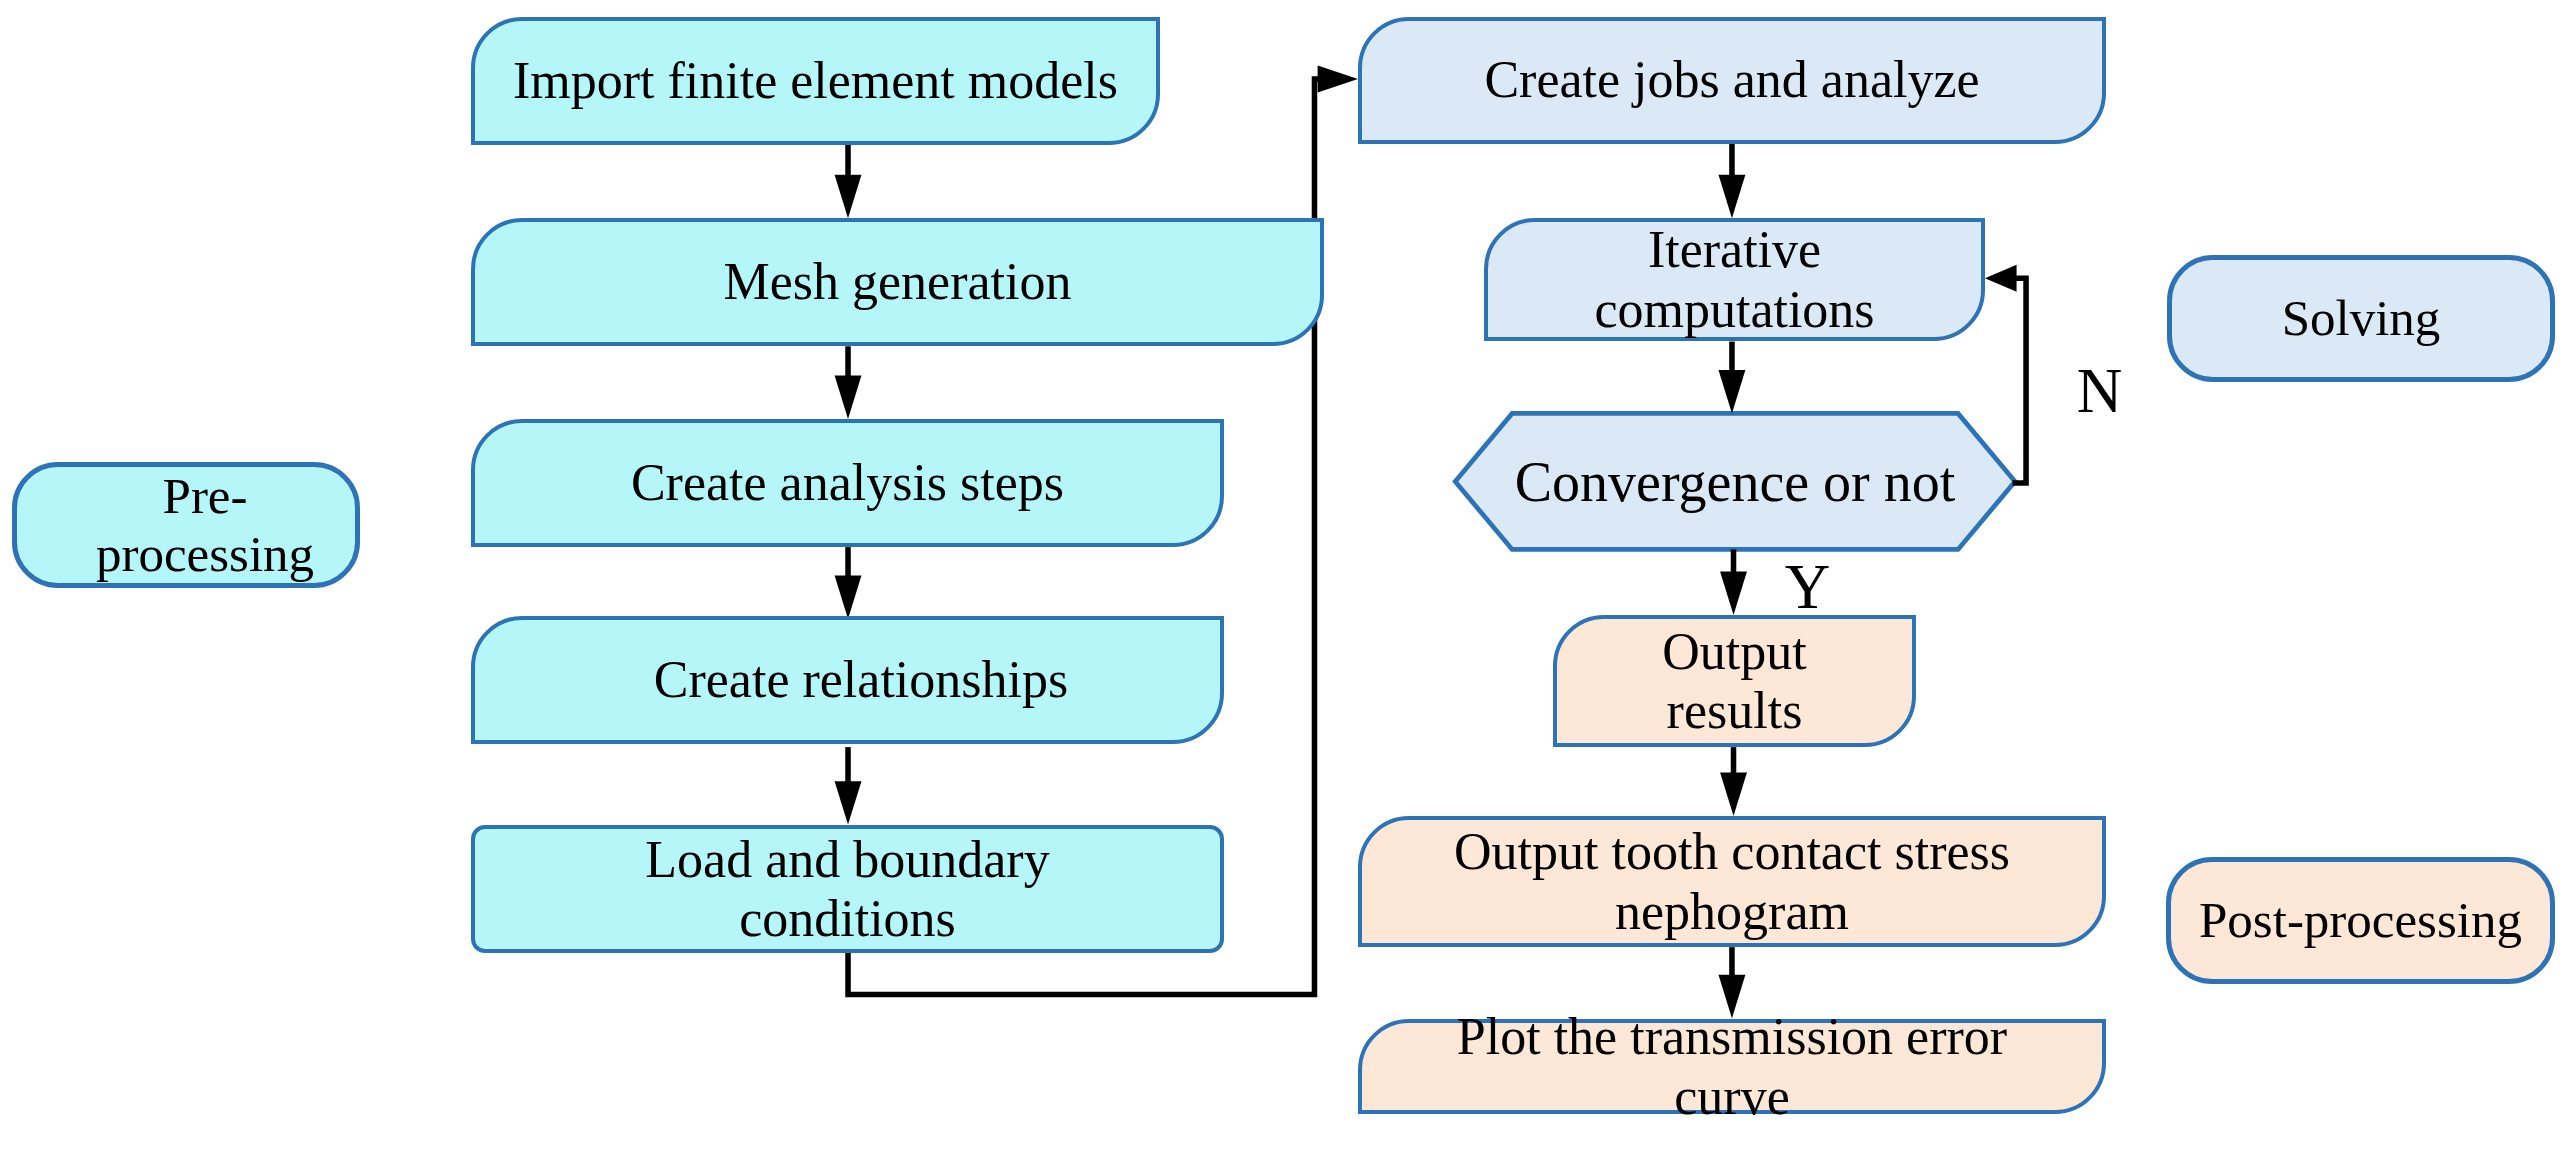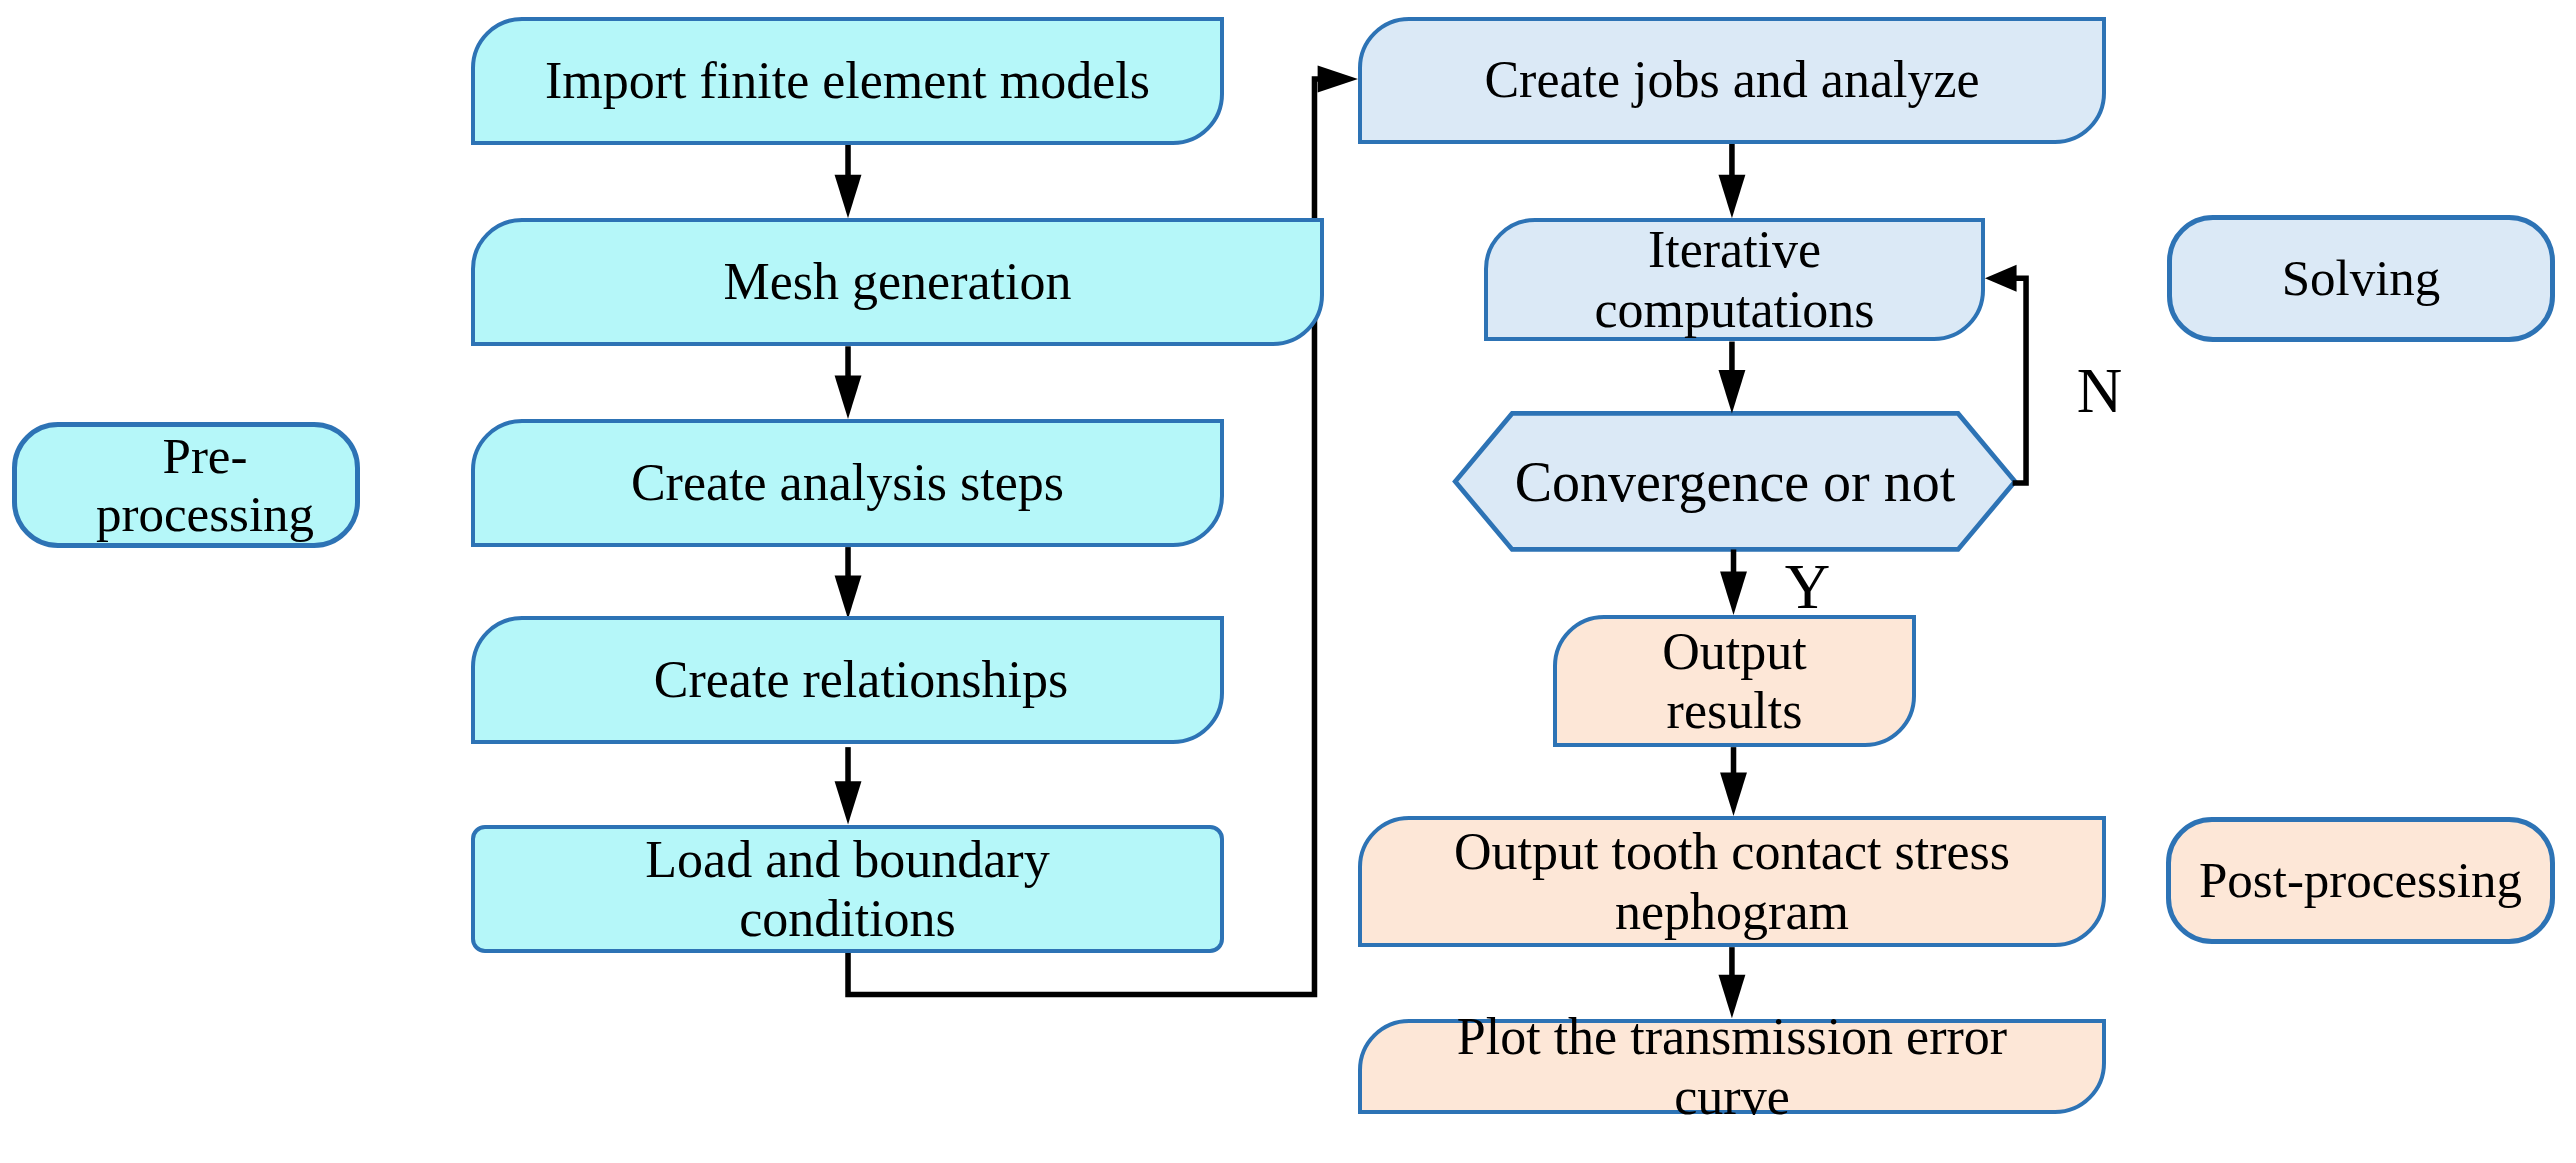--- a/index.html
+++ b/index.html
@@ -36,20 +36,21 @@
     line-height: 1.14;
     white-space: pre-line;
     border: 4.7px solid var(--border-blue);
     border-radius: 51px 0 51px 0;
     padding: 0 8px;
   }
   .pill {
     border-radius: 46px;
     border-width: 5.5px;
     font-size: 51px;
+    margin-top: 40px;
   }
   .cyan  { background: var(--cyan-fill); }
   .blue  { background: var(--blue-fill); }
   .peach { background: var(--peach-fill); }
   .hex-label {
     position: absolute;
     display: flex;
     align-items: center;
     justify-content: center;
     text-align: center;
@@ -120,21 +121,21 @@
       <path class="flow-line" d="M2190 1198 V 1235"></path>
       <path class="flow-head" d="M2173 1233 L2207 1233 L2190 1288 Z"></path>
     </g>
 
     <g>
       <path class="flow-line" d="M2545 611 H 2562 V 352 H 2548"></path>
       <path class="flow-head" d="M2550 335 L2550 369 L2510 352 Z"></path>
     </g>
   </svg>
 
-  <div class="step cyan" style="left:471px; top:16.6px; width:753px; height:128px;">Import finite element models</div>
+  <div class="step cyan" style="left:471px; top:16.6px; width:689px; height:128px;">Import finite element models</div>
   <div class="step cyan" style="left:471px; top:218px; width:853px; height:128px;">Mesh generation</div>
   <div class="step cyan" style="left:471px; top:419px; width:753px; height:128px;">Create analysis steps</div>
   <div class="step cyan" style="left:471px; top:616px; width:753px; height:128px;padding-left:35px;">Create relationships</div>
   <div class="step cyan" style="left:471px; top:825px; width:753px; height:128px;border-radius:14px;">Load and boundary
 conditions</div>
   <div class="step cyan pill" style="left:12px; top:422px; width:348px; height:126px;padding-left:46px;">Pre-processing</div>
 
   <div class="step blue" style="left:1358px; top:16.6px; width:748px; height:127px;">Create jobs and analyze</div>
   <div class="step blue" style="left:1484px; top:218px; width:501px; height:123px;">Iterative
 computations</div>

